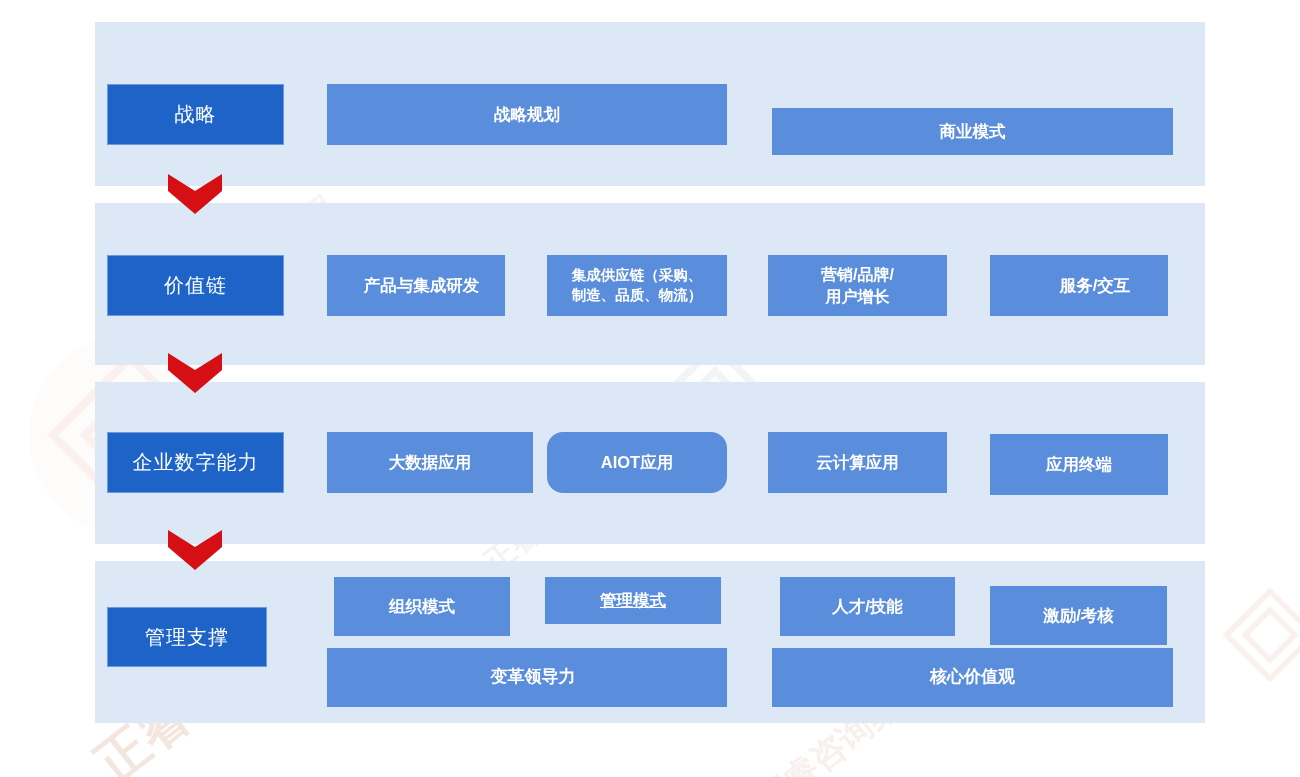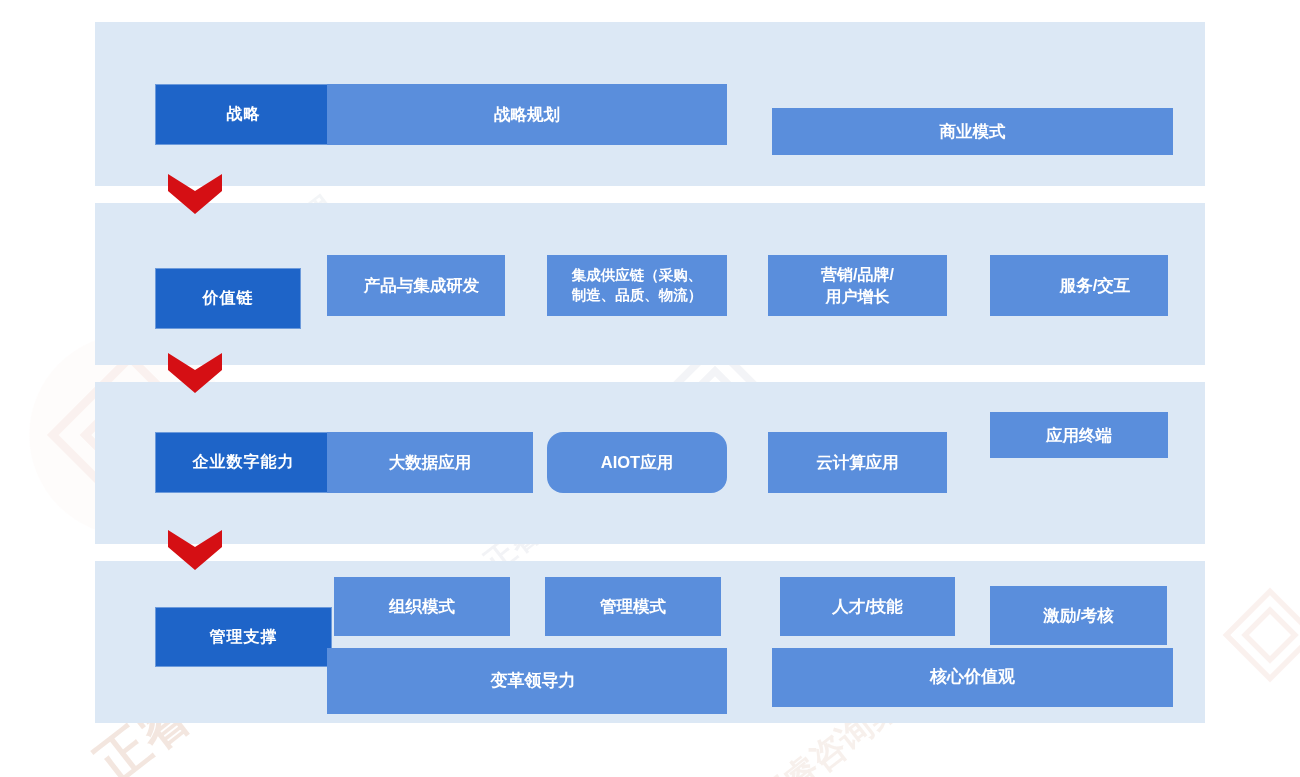--- a/index.html
+++ b/index.html
@@ -7,22 +7,22 @@
   .canvas{position:relative;width:1300px;height:777px;background:#ffffff;overflow:hidden;}
 
   .panel{position:absolute;left:95px;width:1110px;background:var(--panel_bg,#dce8f5);}
   .panel.p1{top:22px;height:164px;}
   .panel.p2{top:203px;height:162px;}
   .panel.p3{top:382px;height:162px;}
   .panel.p4{top:561px;height:162px;}
 
   .box{position:absolute;display:flex;flex-direction:column;align-items:center;justify-content:center;
        color:#ffffff;text-align:center;box-sizing:border-box;}
-  .label-box{background:var(--label_bg,#1e64c8);font-size:16px;font-weight:bold;letter-spacing:1px;
-       border:1px solid rgba(255,255,255,0.35);margin-left:48px;}
+  .label-box{background:var(--label_bg,#1e64c8);font-size:20px;font-weight:normal;letter-spacing:1px;
+       border:1px solid rgba(255,255,255,0.35);}
   .item-box{background:var(--item_bg,#5a8edc);font-size:16.5px;font-weight:bold;line-height:1.35;}
   .item-box.small-text{font-size:14.5px;}
   .item-box.two-line{font-size:16px;}
   .item-box.wide{font-size:17px;}
 
   .arrow{position:absolute;left:168px;width:54px;height:40px;}
   .arrow svg{display:block;width:100%;height:100%;}
 
   
   .wm{position:absolute;pointer-events:none;}
@@ -83,21 +83,21 @@
   <div class="box item-box" style="left:772px;top:84px;width:401px;height:47px;margin-top:24px;">
     <div>商业模式</div>
   </div>
 
   <div class="arrow" style="top:174px;">
     <svg viewBox="0 0 54 40">
       <polygon points="0,0 27,17 54,0 54,17 27,40 0,17" fill="var(--arrow_red,#d50f14)"></polygon>
     </svg>
   </div>
 
-  <div class="box label-box" style="left:107px;top:268px;width:146px;height:61px;">
+  <div class="box label-box" style="left:107px;top:255px;width:177px;height:61px;">
     <div>价值链</div>
   </div>
   <div class="box item-box" style="left:327px;top:255px;width:178px;height:61px;padding-left:11px;">
     <div>产品与集成研发</div>
   </div>
   <div class="box item-box small-text" style="left:547px;top:255px;width:180px;height:61px;">
     <div>集成供应链（采购、</div>
     <div>制造、品质、物流）</div>
   </div>
   <div class="box item-box two-line" style="left:768px;top:255px;width:179px;height:61px;text-align:right;">
@@ -119,45 +119,45 @@
   </div>
   <div class="box item-box" style="left:327px;top:432px;width:206px;height:61px;">
     <div>大数据应用</div>
   </div>
   <div class="box item-box" style="left:547px;top:432px;width:180px;height:61px;border-radius:16px;">
     <div>AIOT应用</div>
   </div>
   <div class="box item-box" style="left:768px;top:432px;width:179px;height:61px;">
     <div>云计算应用</div>
   </div>
-  <div class="box item-box" style="left:990px;top:412px;width:178px;height:46px;">
+  <div class="box item-box" style="left:990px;top:434px;width:178px;height:61px;">
     <div>应用终端</div>
   </div>
 
   <div class="arrow" style="top:530px;">
     <svg viewBox="0 0 54 40">
       <polygon points="0,0 27,17 54,0 54,17 27,40 0,17" fill="var(--arrow_red,#d50f14)"></polygon>
     </svg>
   </div>
 
-  <div class="box label-box" style="left:107px;top:607px;width:177px;height:60px;">
+  <div class="box label-box" style="left:107px;top:607px;width:160px;height:60px;">
     <div>管理支撑</div>
   </div>
   <div class="box item-box" style="left:334px;top:577px;width:176px;height:59px;">
     <div>组织模式</div>
   </div>
-  <div class="box item-box" style="left:545px;top:577px;width:176px;height:59px;">
+  <div class="box item-box" style="left:545px;top:577px;width:176px;height:47px;text-decoration:underline;">
     <div>管理模式</div>
   </div>
   <div class="box item-box" style="left:780px;top:577px;width:175px;height:59px;text-align:right;">
     <div>人才/技能</div>
   </div>
   <div class="box item-box" style="left:990px;top:577px;width:177px;height:59px;margin-top:9px;">
     <div>激励/考核</div>
   </div>
-  <div class="box item-box wide" style="left:327px;top:648px;width:400px;height:66px;padding-left:12px;">
+  <div class="box item-box wide" style="left:327px;top:648px;width:400px;height:59px;padding-left:12px;">
     <div>变革领导力</div>
   </div>
   <div class="box item-box wide" style="left:772px;top:648px;width:401px;height:59px;">
     <div>核心价值观</div>
   </div>
 
 </div>
 
 </body></html>

